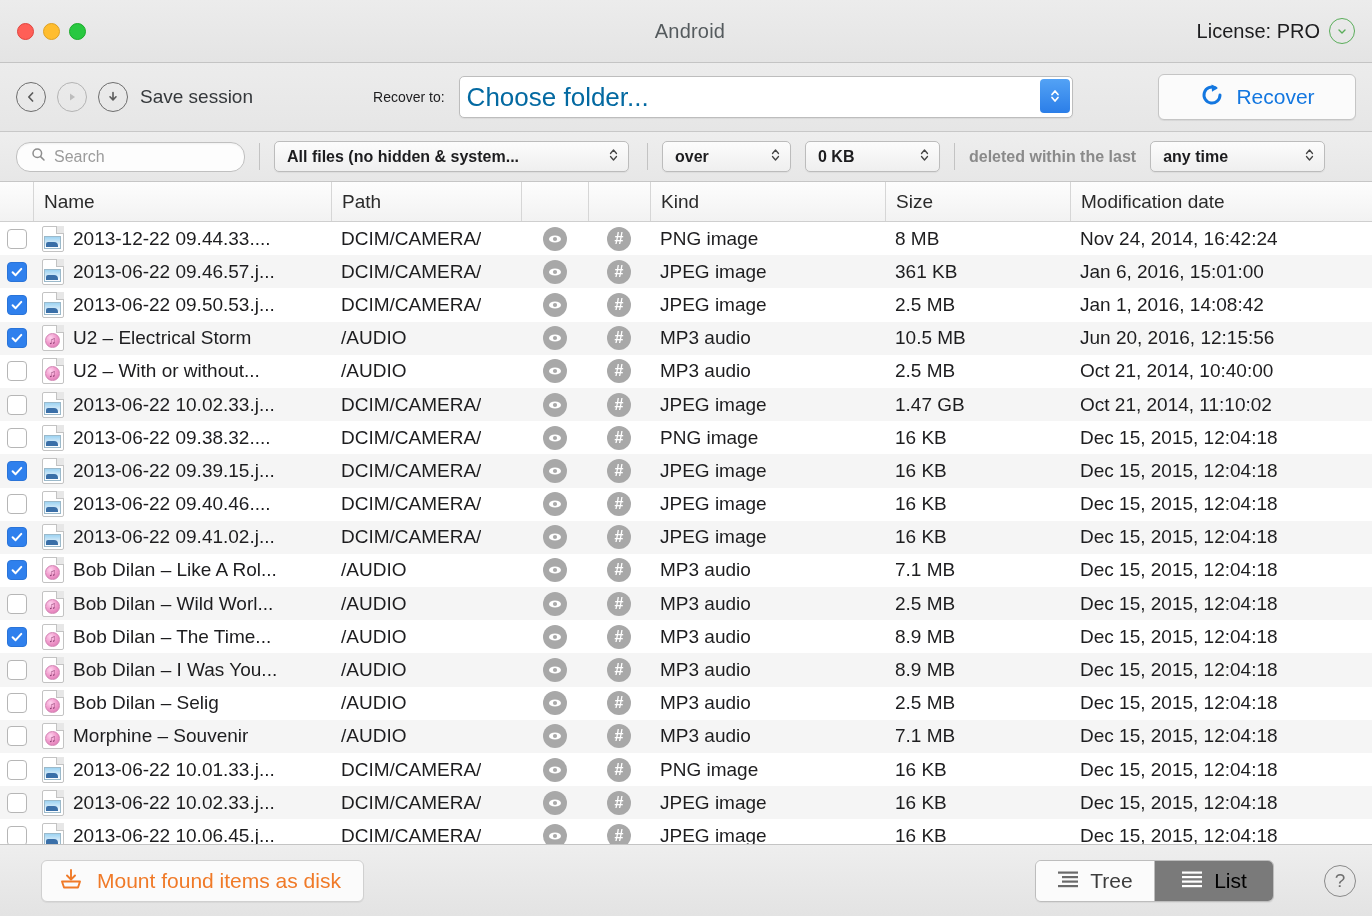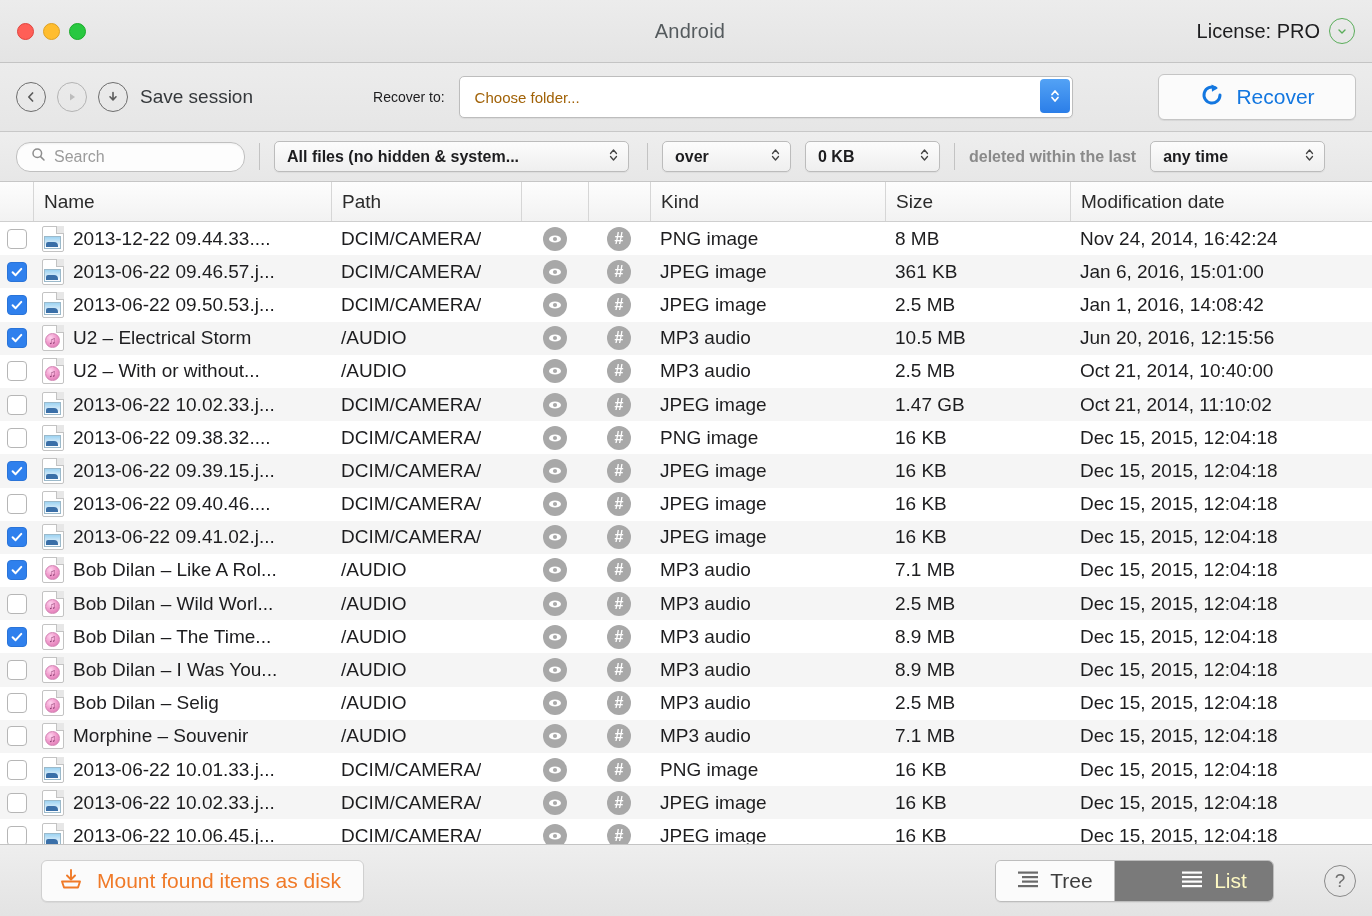--- a/index.html
+++ b/index.html
@@ -75,21 +75,21 @@
     margin-left: 14px;
     width: 612px; height: 40px;
     background: #ffffff;
     border: 1px solid #bdbdbd;
     border-radius: 5px;
     display: flex; align-items: center;
     position: relative;
     box-shadow: 0 1px 1px rgba(0,0,0,.06);
   }
   .folder-select .val {
-    font-size: 15px; color: #a16207; padding-left: 15px;
+    font-size: 26px; color: #0369a1; padding-left: 7px;
   }
   .stepper-blue {
     position: absolute; right: 2px; top: 2px;
     width: 30px; height: 34px;
     background: linear-gradient(to bottom, #53a2f5, #2b7ee8);
     border-radius: 4px;
     display: flex; flex-direction: column;
     align-items: center; justify-content: center; gap: 2px;
   }
   .recover-btn {
@@ -255,21 +255,21 @@
     display: flex; height: 40px;
     border: 1px solid #bdbdbd; border-radius: 6px; overflow: hidden;
     box-shadow: 0 1px 1px rgba(0,0,0,.06);
   }
   .seg-item {
     width: 118px;
     display: flex; align-items: center; justify-content: center; gap: 11px;
     font-size: 21px;
     background: #fbfbfb; color: #3d3d3d;
   }
-  .seg-item.active { background: #7a7a7a; color: #fef9c3; padding-left: 40px; }
+  .seg-item.active { background: #7a7a7a; color: #000000; }
   .seg-divider { width: 1px; background: #bdbdbd; }
   .help-btn {
     margin-left: 18px;
     width: 30px; height: 30px; border-radius: 50%;
     border: 1.6px solid #8a8a8a;
     display: flex; align-items: center; justify-content: center;
     font-size: 19px; color: #6f6f6f;
   }
 </style>
 </head>

